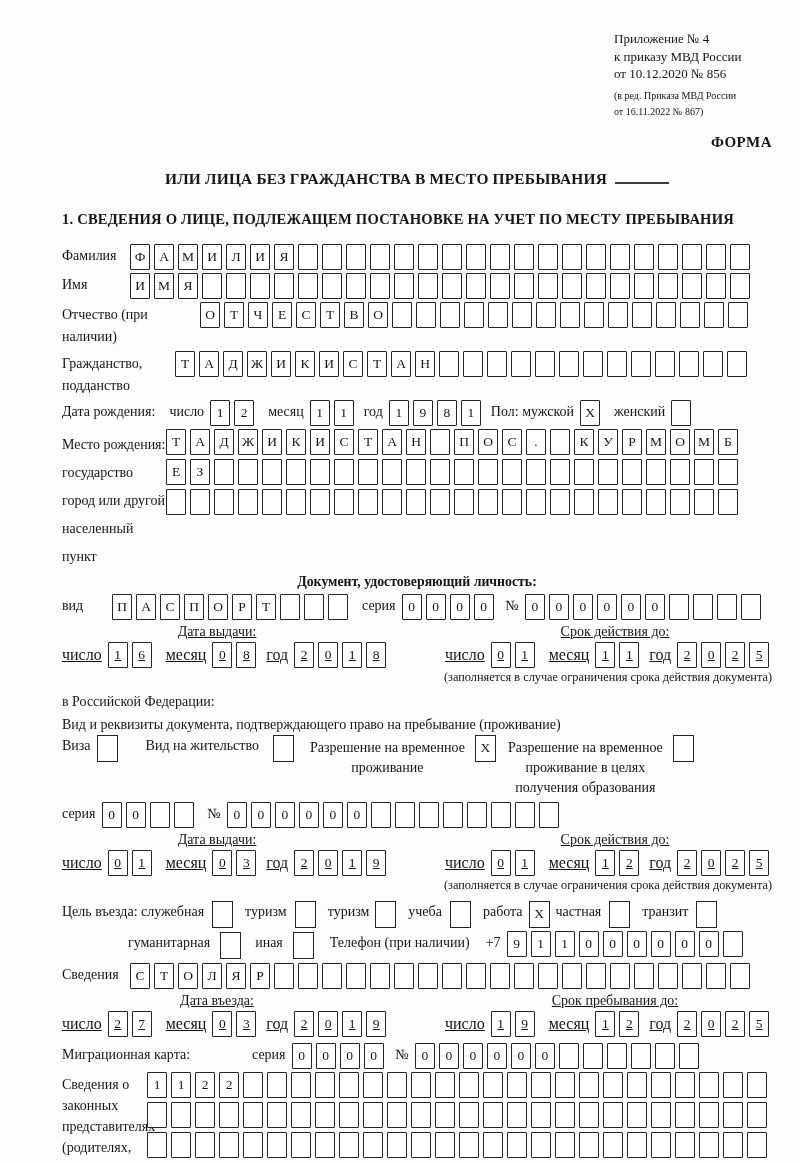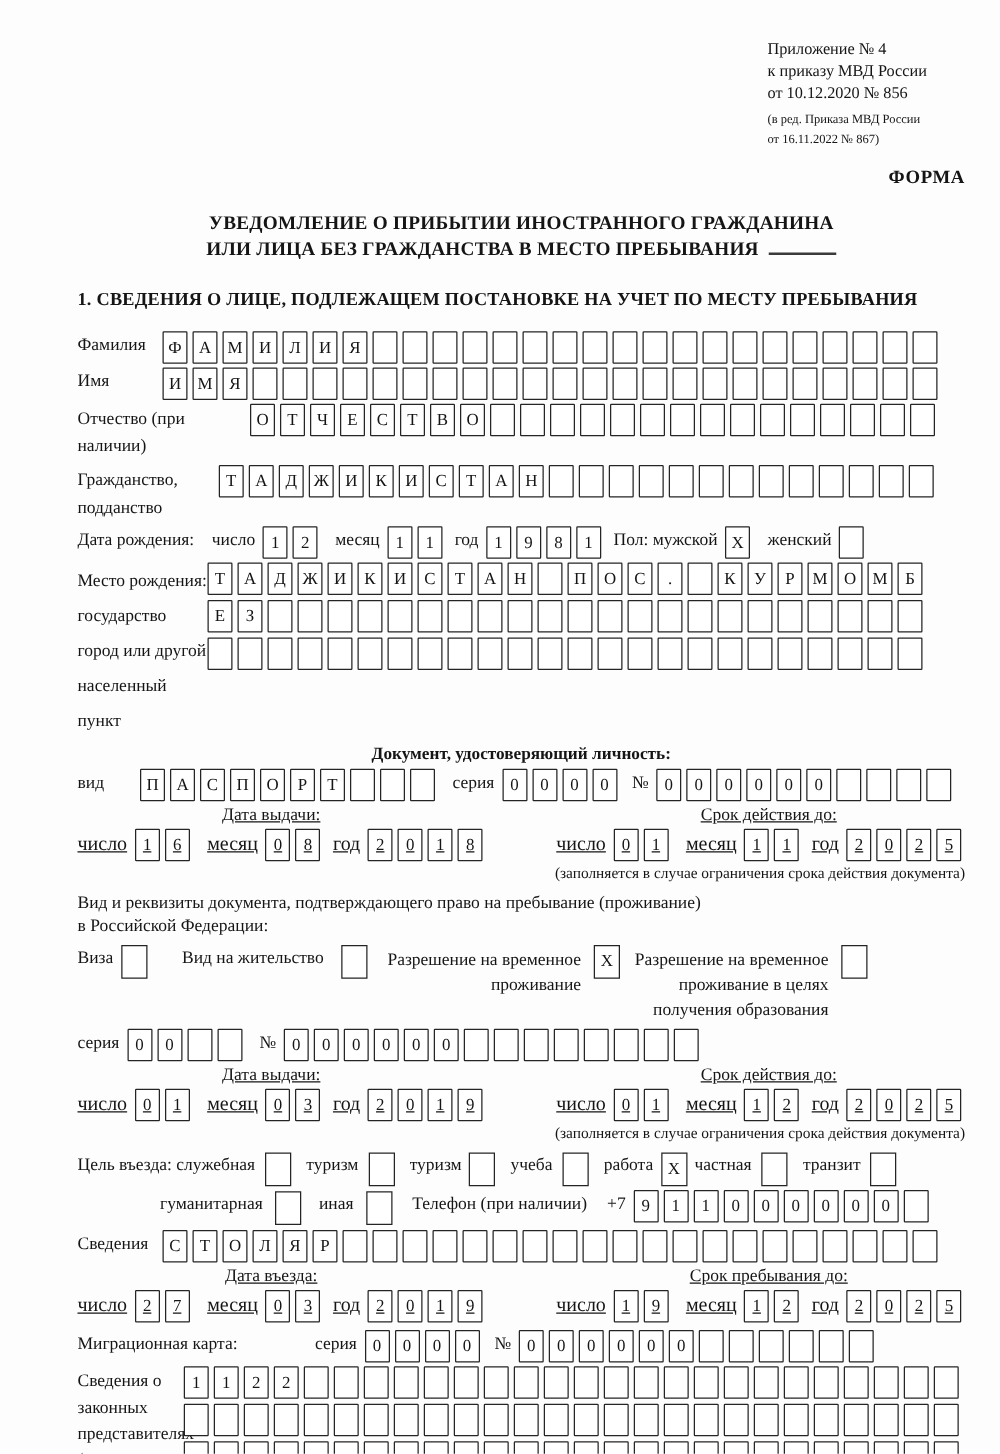--- a/index.html
+++ b/index.html
@@ -35,21 +35,21 @@
     font-size:13.5px; background:#fff; border-radius:1px;
   }
   .stack { display:flex; flex-direction:column; }
   .stack .cells { margin-bottom:4px; }
 
   .cbox {
     flex:0 0 auto; width:21px; height:27px; border:1.9px solid #242424;
     display:inline-flex; align-items:center; justify-content:center;
     font-size:13.5px; background:#fff; margin-top:1px;
   }
-  .multi { flex:0 0 auto; white-space:pre-line; text-align:right; line-height:20px; padding-top:4px; }
+  .multi { flex:0 0 auto; white-space:pre-line; text-align:center; line-height:20px; padding-top:4px; }
 
   .t { flex:0 0 auto; padding-top:4px; margin-right:6px; }
   .ml6{margin-left:6px;} .ml8{margin-left:8px;} .ml10{margin-left:10px;}
   .ml12{margin-left:12px;} .ml14{margin-left:14px;} .ml16{margin-left:16px;}
   .ml28{margin-left:28px;} .ml40{margin-left:40px;} .ml66{margin-left:66px;}
 
   .doc-heading { text-align:center; font-weight:bold; font-size:13.8px; margin:2px 0 4px 0; }
 
   .date2 { display:flex; margin-top:4px;text-decoration:underline; }
   .dcol-l { width:383px; flex:0 0 auto; }
@@ -73,21 +73,20 @@
     <div>от 10.12.2020 № 856</div>
   </div>
   <div class="amendment">
     <div>(в ред. Приказа МВД России</div>
     <div>от 16.11.2022 № 867)</div>
   </div>
 
   <div class="forma">ФОРМА</div>
 
   <div class="title">
-    <div>УВЕДОМЛЕНИЕ О ПРИБЫТИИ ИНОСТРАННОГО ГРАЖДАНИНА</div>
     <div>
       <span>ИЛИ ЛИЦА БЕЗ ГРАЖДАНСТВА В МЕСТО ПРЕБЫВАНИЯ</span><span class="underline"></span>
     </div>
   </div>
 
   <div class="sec-heading">1. СВЕДЕНИЯ О ЛИЦЕ, ПОДЛЕЖАЩЕМ ПОСТАНОВКЕ НА УЧЕТ ПО МЕСТУ ПРЕБЫВАНИЯ</div>
 
   <div class="row">
     <span class="lbl w68">Фамилия</span>
     <div class="cells">
@@ -408,22 +407,22 @@
             <span class="cell">2</span>
             <span class="cell">0</span>
             <span class="cell">2</span>
             <span class="cell">5</span>
           </div>
       </div>
     </div>
   </div>
   <div class="fillnote">(заполняется в случае ограничения срока действия документа)</div>
 
+  <div class="plain mb4">в Российской Федерации:</div>
   <div class="plain">Вид и реквизиты документа, подтверждающего право на пребывание (проживание)</div>
-  <div class="plain mb4">в Российской Федерации:</div>
 
   <div class="row">
     <span class="lbl">Виза</span>
     <span class="cbox ml6"></span>
     <span class="lbl ml28">Вид на жительство</span>
     <span class="cbox ml14"></span>
     <div class="multi ml16">Разрешение на временное
 проживание</div>
     <span class="cbox ml10">X</span>
     <div class="multi ml12">Разрешение на временное

